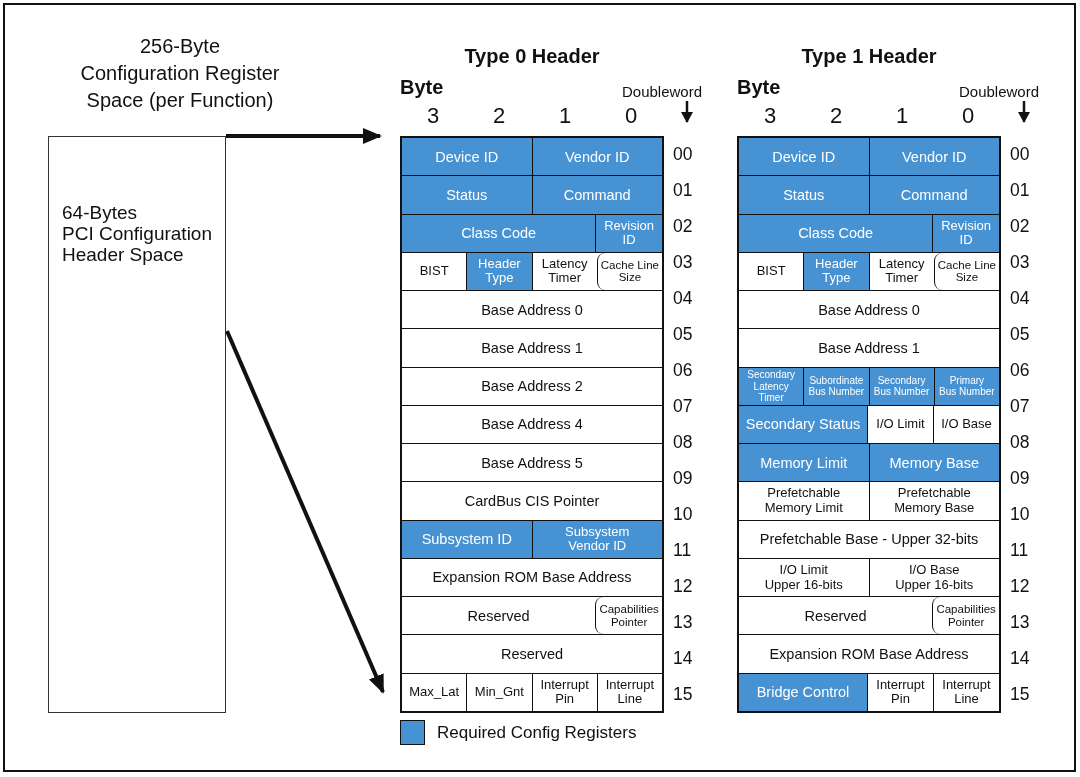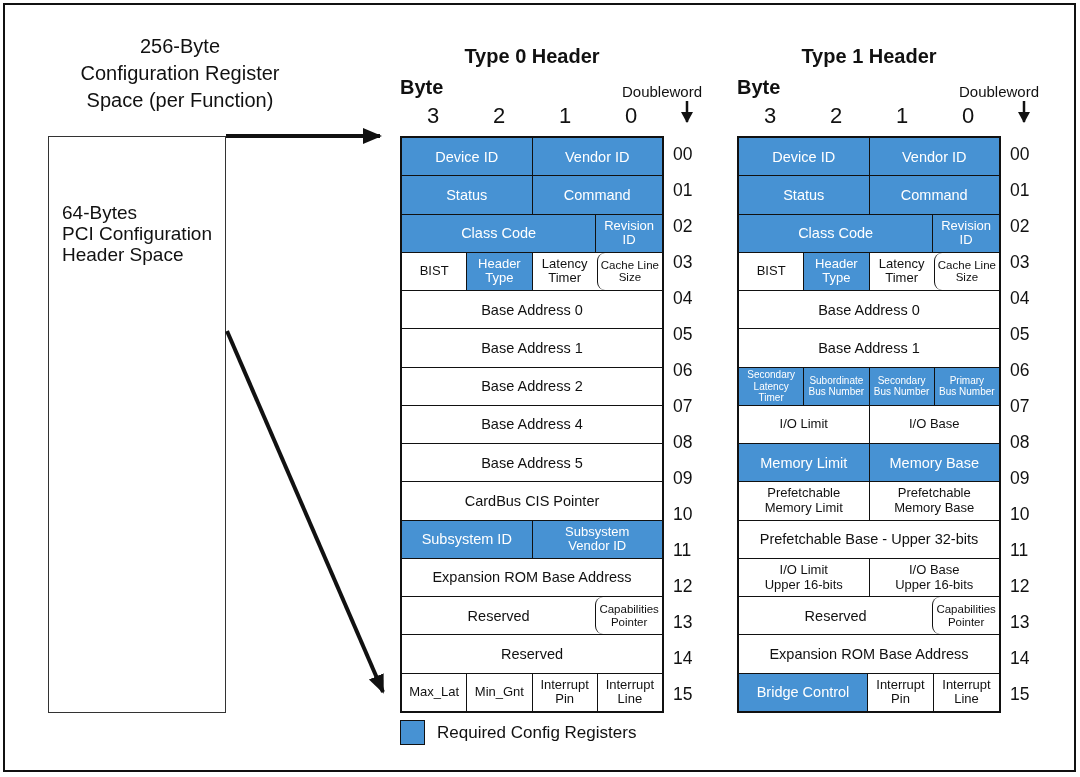--- a/index.html
+++ b/index.html
@@ -211,20 +211,21 @@
         <div class="cell req xxs" style="flex: 1 1 0%;">Secondary
 Latency Timer</div>
         <div class="cell req xxs" style="flex: 1 1 0%;">Subordinate
 Bus Number</div>
         <div class="cell req xxs" style="flex: 1 1 0%;">Secondary
 Bus Number</div>
         <div class="cell req xxs" style="flex: 1 1 0%;">Primary
 Bus Number</div>
       </div>
       <div class="hrow">
+        <div class="cell req" style="flex: 2 1 0%;">Secondary Status</div>
         <div class="cell sm" style="flex: 1 1 0%;">I/O Limit</div>
         <div class="cell sm" style="flex: 1 1 0%;">I/O Base</div>
       </div>
       <div class="hrow">
         <div class="cell req" style="flex: 2 1 0%;">Memory Limit</div>
         <div class="cell req" style="flex: 2 1 0%;">Memory Base</div>
       </div>
       <div class="hrow">
         <div class="cell sm" style="flex: 2 1 0%;">Prefetchable
 Memory Limit</div>

